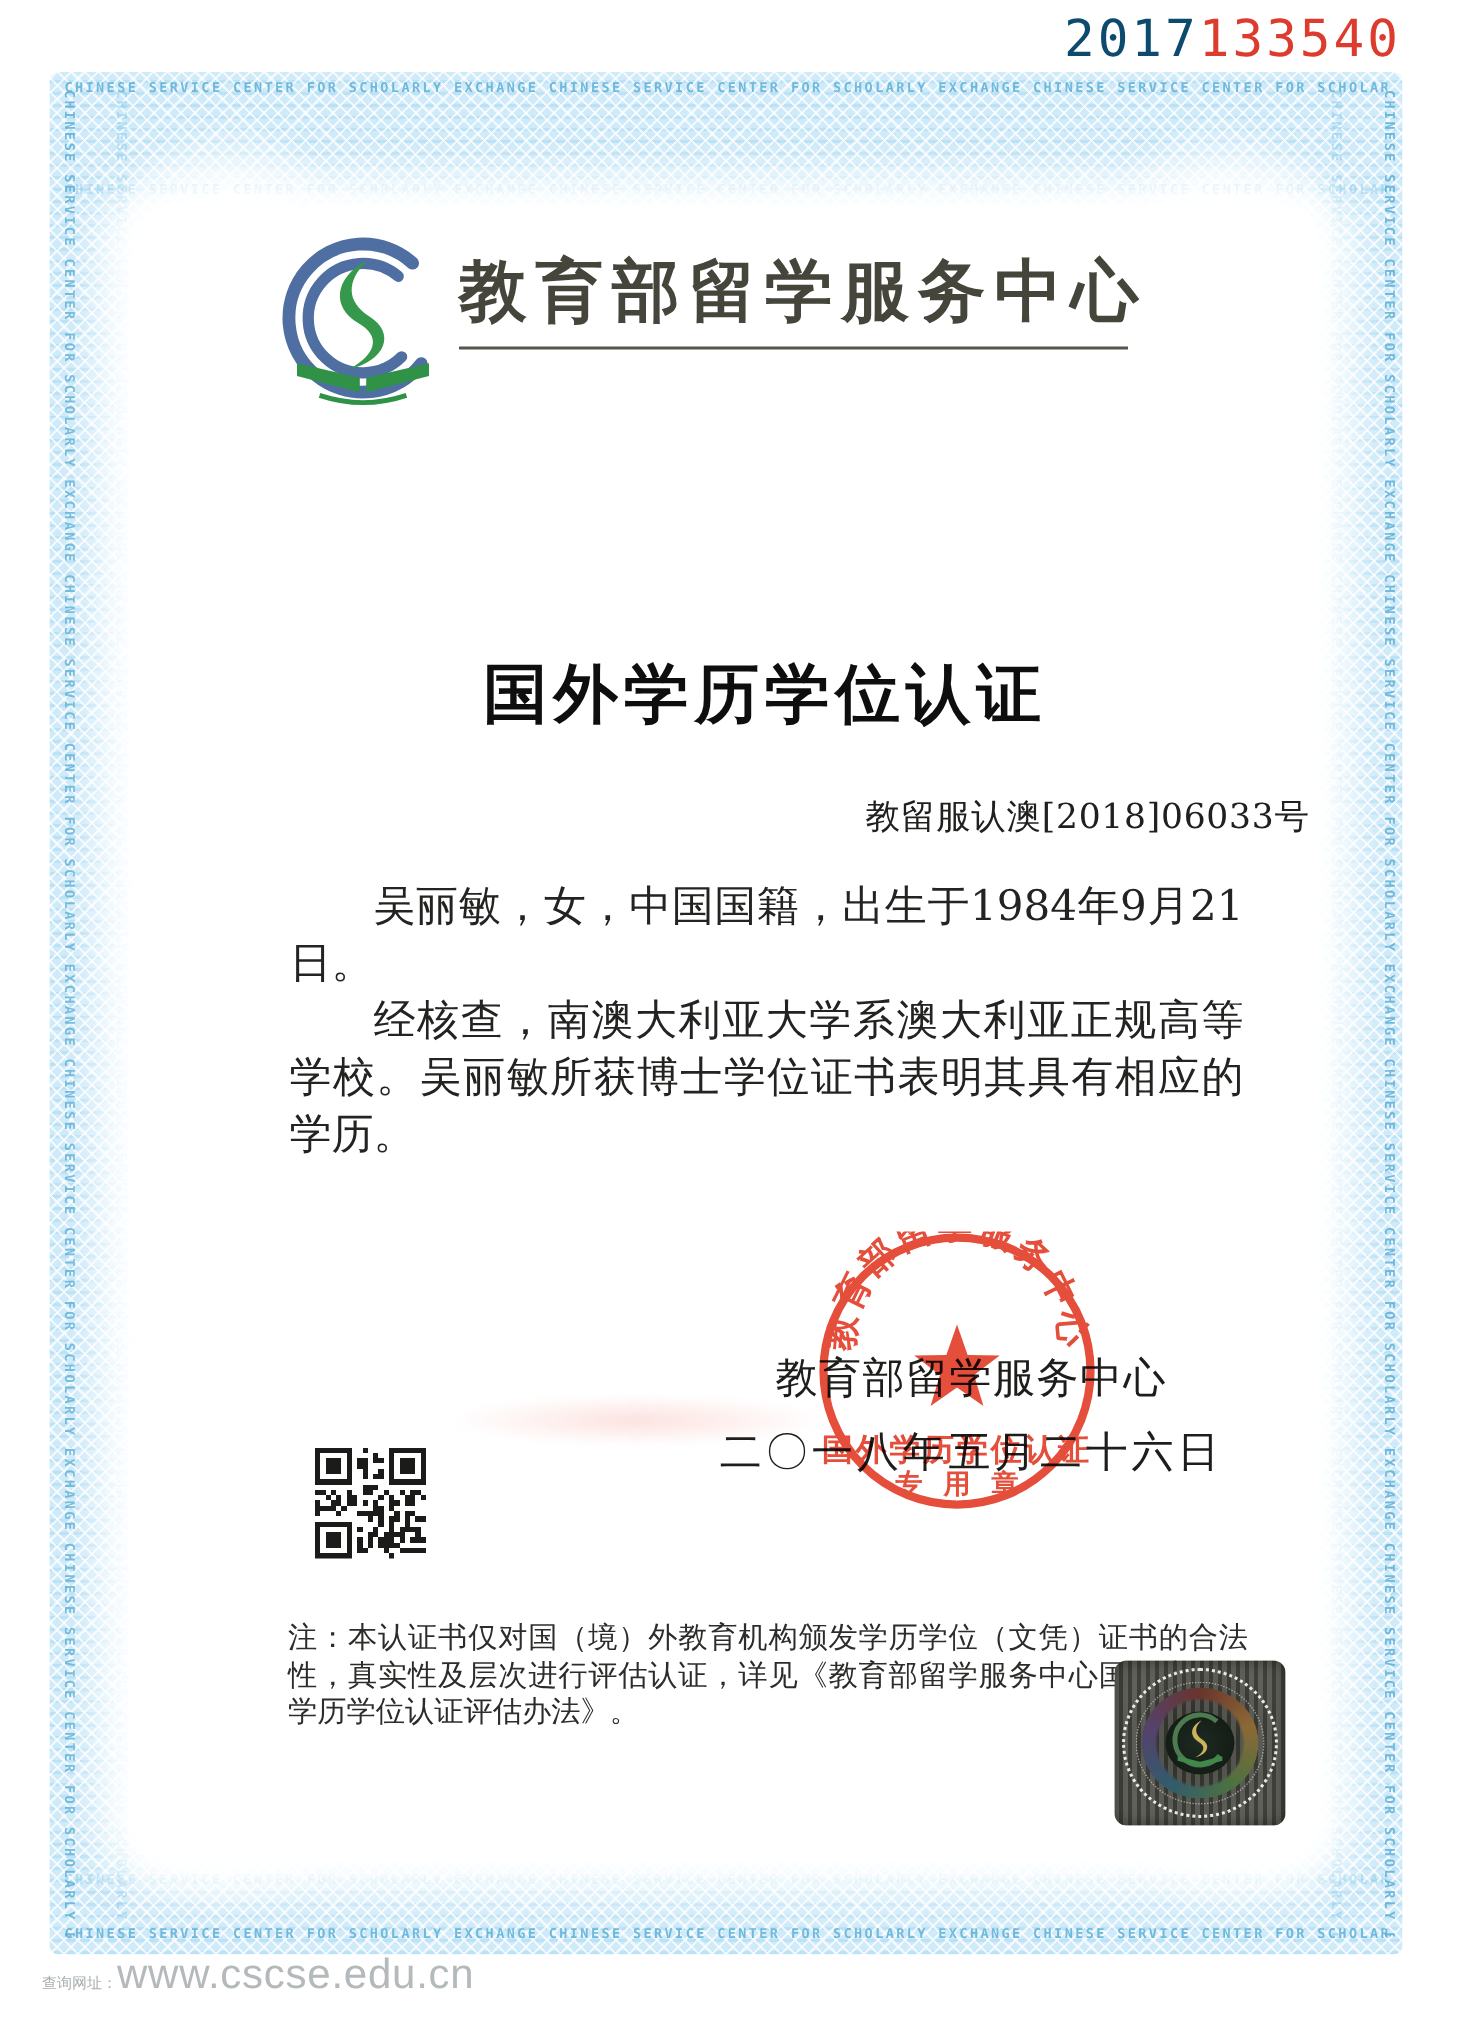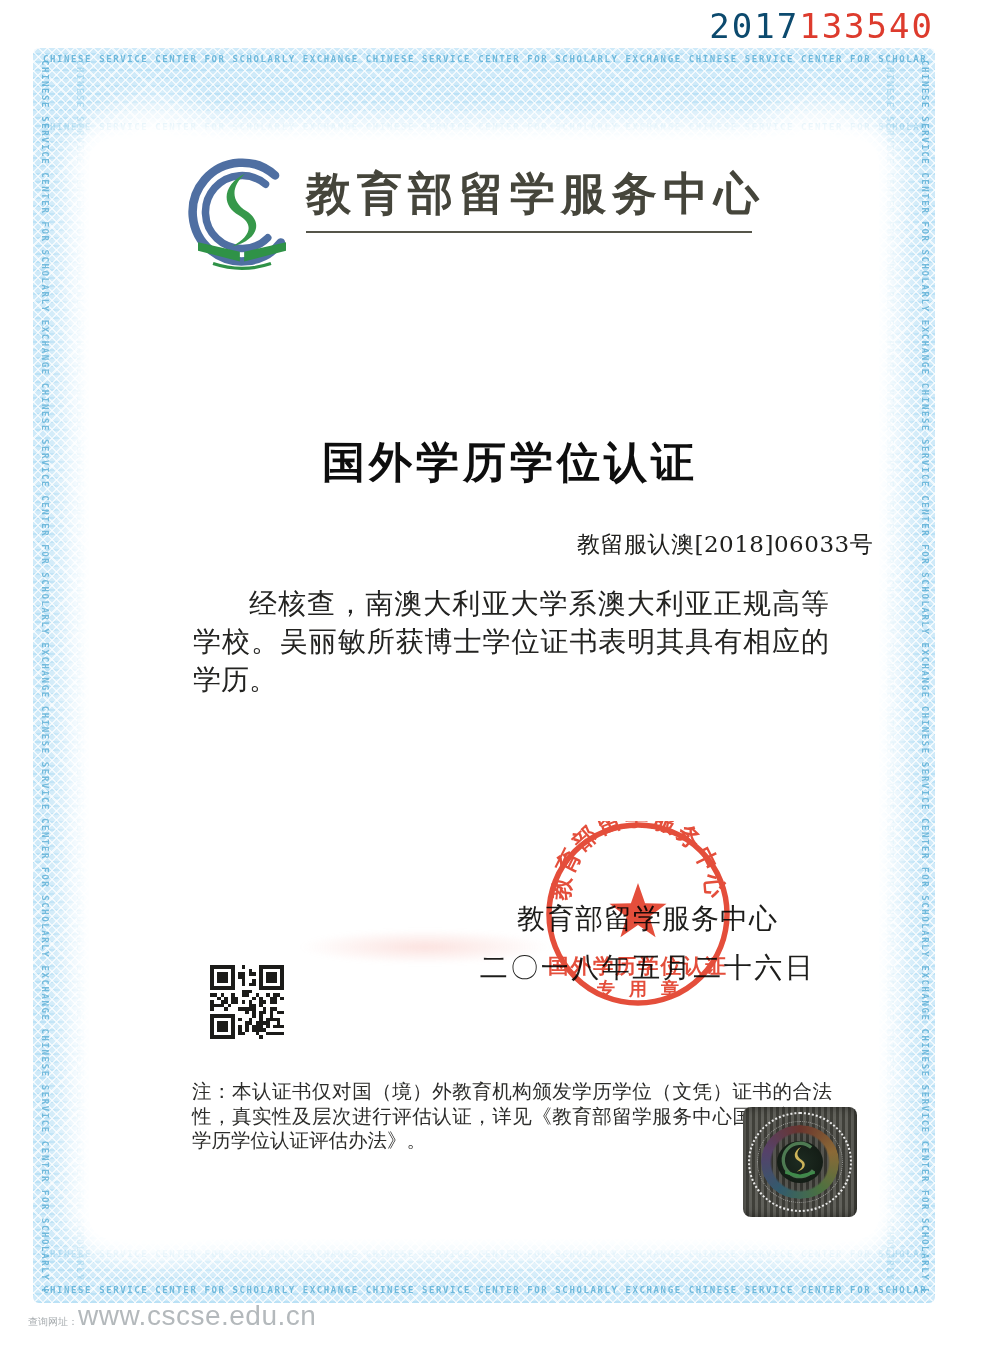--- a/index.html
+++ b/index.html
@@ -178,20 +178,21 @@
 <div class="org-block">
   <div class="org-cn">教育部留学服务中心</div>
   <div class="org-rule"></div>
 </div>
 
 <div class="doc-title">国外学历学位认证</div>
 
 <div class="ref-line">教留服认澳[2018]06033号</div>
 
 <div class="body-text">
+  <p>吴丽敏，女，中国国籍，出生于1984年9月21日。</p>
   <p>经核查，南澳大利亚大学系澳大利亚正规高等学校。吴丽敏所获博士学位证书表明其具有相应的学历。</p>
 </div>
 
 <div class="stamp-smudge"></div>
 
 <div class="sign-block">
   <div class="sign-org">教育部留学服务中心</div>
   <div class="sign-date">二〇一八年五月二十六日</div>
 </div>
 

